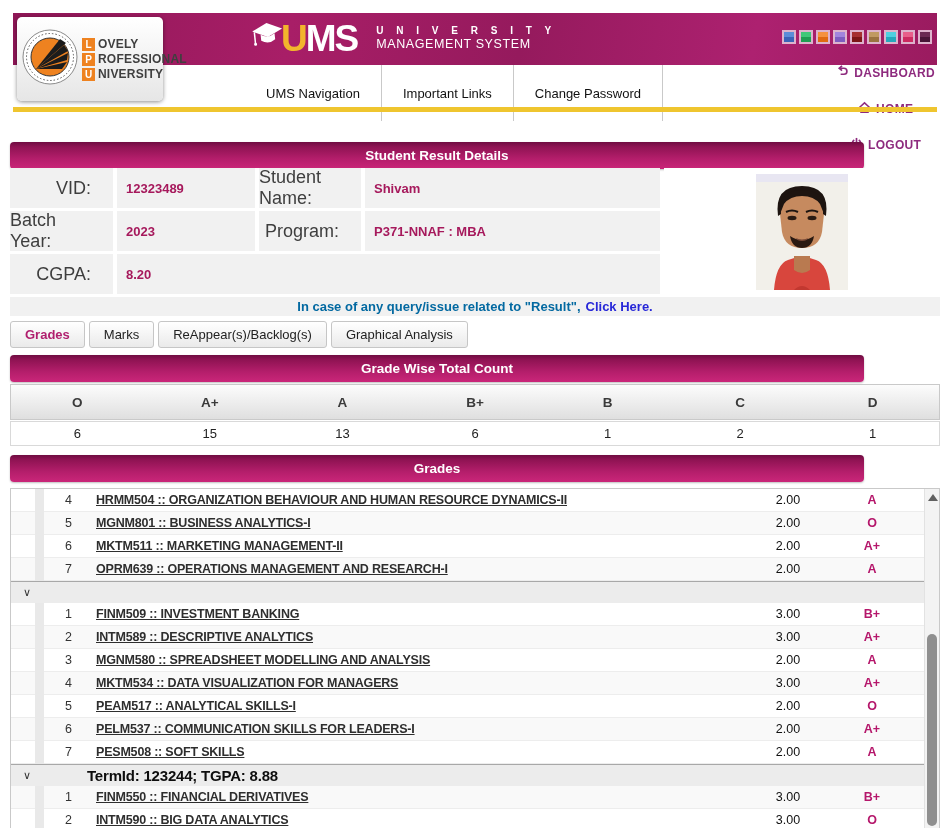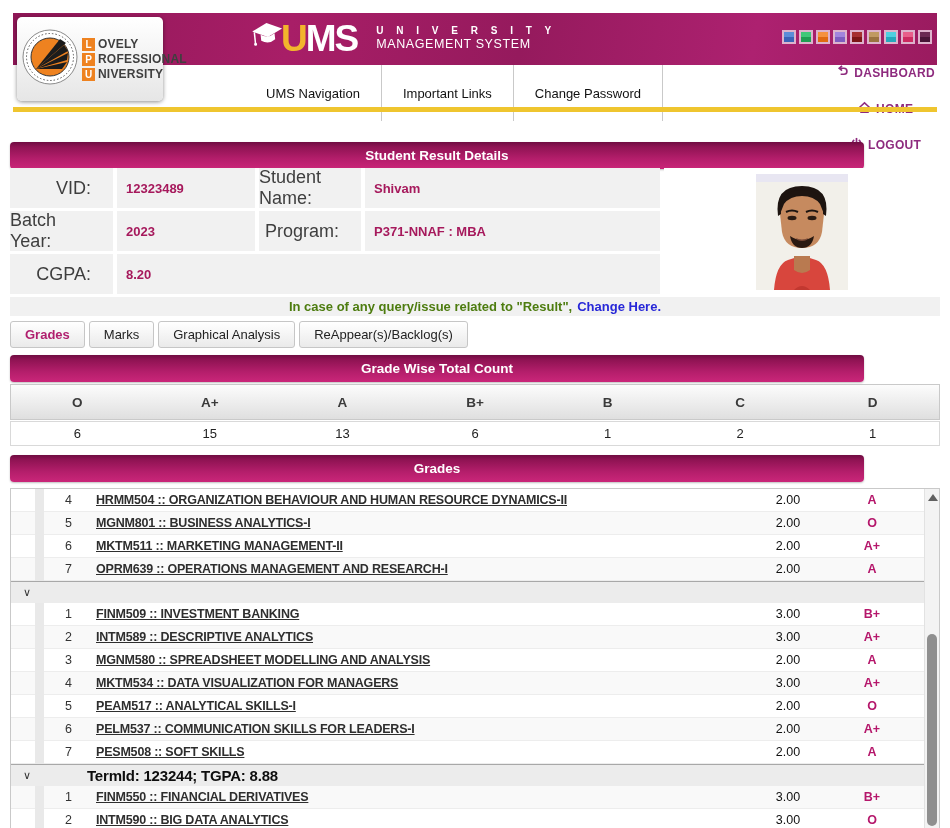--- a/index.html
+++ b/index.html
@@ -52,21 +52,21 @@
   .lbl { justify-content:flex-end; padding-right:22px; color:#3e3e3e; font-size:18px; }
   .val { padding-left:9px; color:#a6195c; font-weight:bold; font-size:13px; }
   .g { width:4px; background:#fff; }
   .w103{width:103px;} .w138{width:138px;} .w102{width:102px;} .fx{flex:1;}
   .photo-panel { position:absolute; left:664px; top:168px; width:276px; height:126px; background:#fff;
     display:flex; justify-content:center; }
   .photo { width:92px; height:116px; margin-top:6px; }
 
   .query-row { position:absolute; left:10px; top:297px; width:930px; height:19px; background:#f1f1f1;
     display:flex; align-items:center; justify-content:center; gap:5px; font-size:13px; font-weight:bold; }
-  .query-text { color:#4d7c0f; }
+  .query-text { color:#0369a1; }
   .query-link { color:#2727d8; cursor:pointer; }
 
   
   .tabs { position:absolute; left:10px; top:321px; height:27px; display:flex; gap:4px; }
   .tab { border:1px solid #c6c6c6; border-radius:3px; background:linear-gradient(#ffffff,#eaeaea);
     padding:0 14px; font-size:13px; color:#222; display:flex; align-items:center; cursor:pointer; }
   .tab.active { color:#b01e6e; font-weight:bold; }
 
   
   .count-head { position:absolute; left:10px; top:384px; width:930px; height:36px;
@@ -252,28 +252,28 @@
         <path d="M30 38 q6-3 12 0" stroke="#1d1410" stroke-width="2" fill="none"></path>
         <path d="M50 38 q6-3 12 0" stroke="#1d1410" stroke-width="2" fill="none"></path>
         <path d="M34 62 q12 8 24 0 q-2 12 -12 12 q-10 0 -12-12 z" fill="#2a1a12"></path>
         <path d="M40 64 q6 3 12 0 q-1 3 -6 3 q-5 0 -6-3 z" fill="#7a4a38"></path>
       </svg>
     </div>
   </div>
 
   <div class="query-row">
     <span class="query-text">In case of any query/issue related to "Result",</span>
-    <span class="query-link">Change Here.</span>
+    <span class="query-link">Click Here.</span>
   </div>
 
   <div class="tabs">
     <div class="tab active">Grades</div>
     <div class="tab">Marks</div>
+    <div class="tab">ReAppear(s)/Backlog(s)</div>
     <div class="tab">Graphical Analysis</div>
-    <div class="tab">ReAppear(s)/Backlog(s)</div>
   </div>
 
   <div class="bar" style="top:355px;">Grade Wise Total Count</div>
   <div class="count-head">
       <div>O</div>
       <div>A+</div>
       <div>A</div>
       <div>B+</div>
       <div>B</div>
       <div>C</div>

